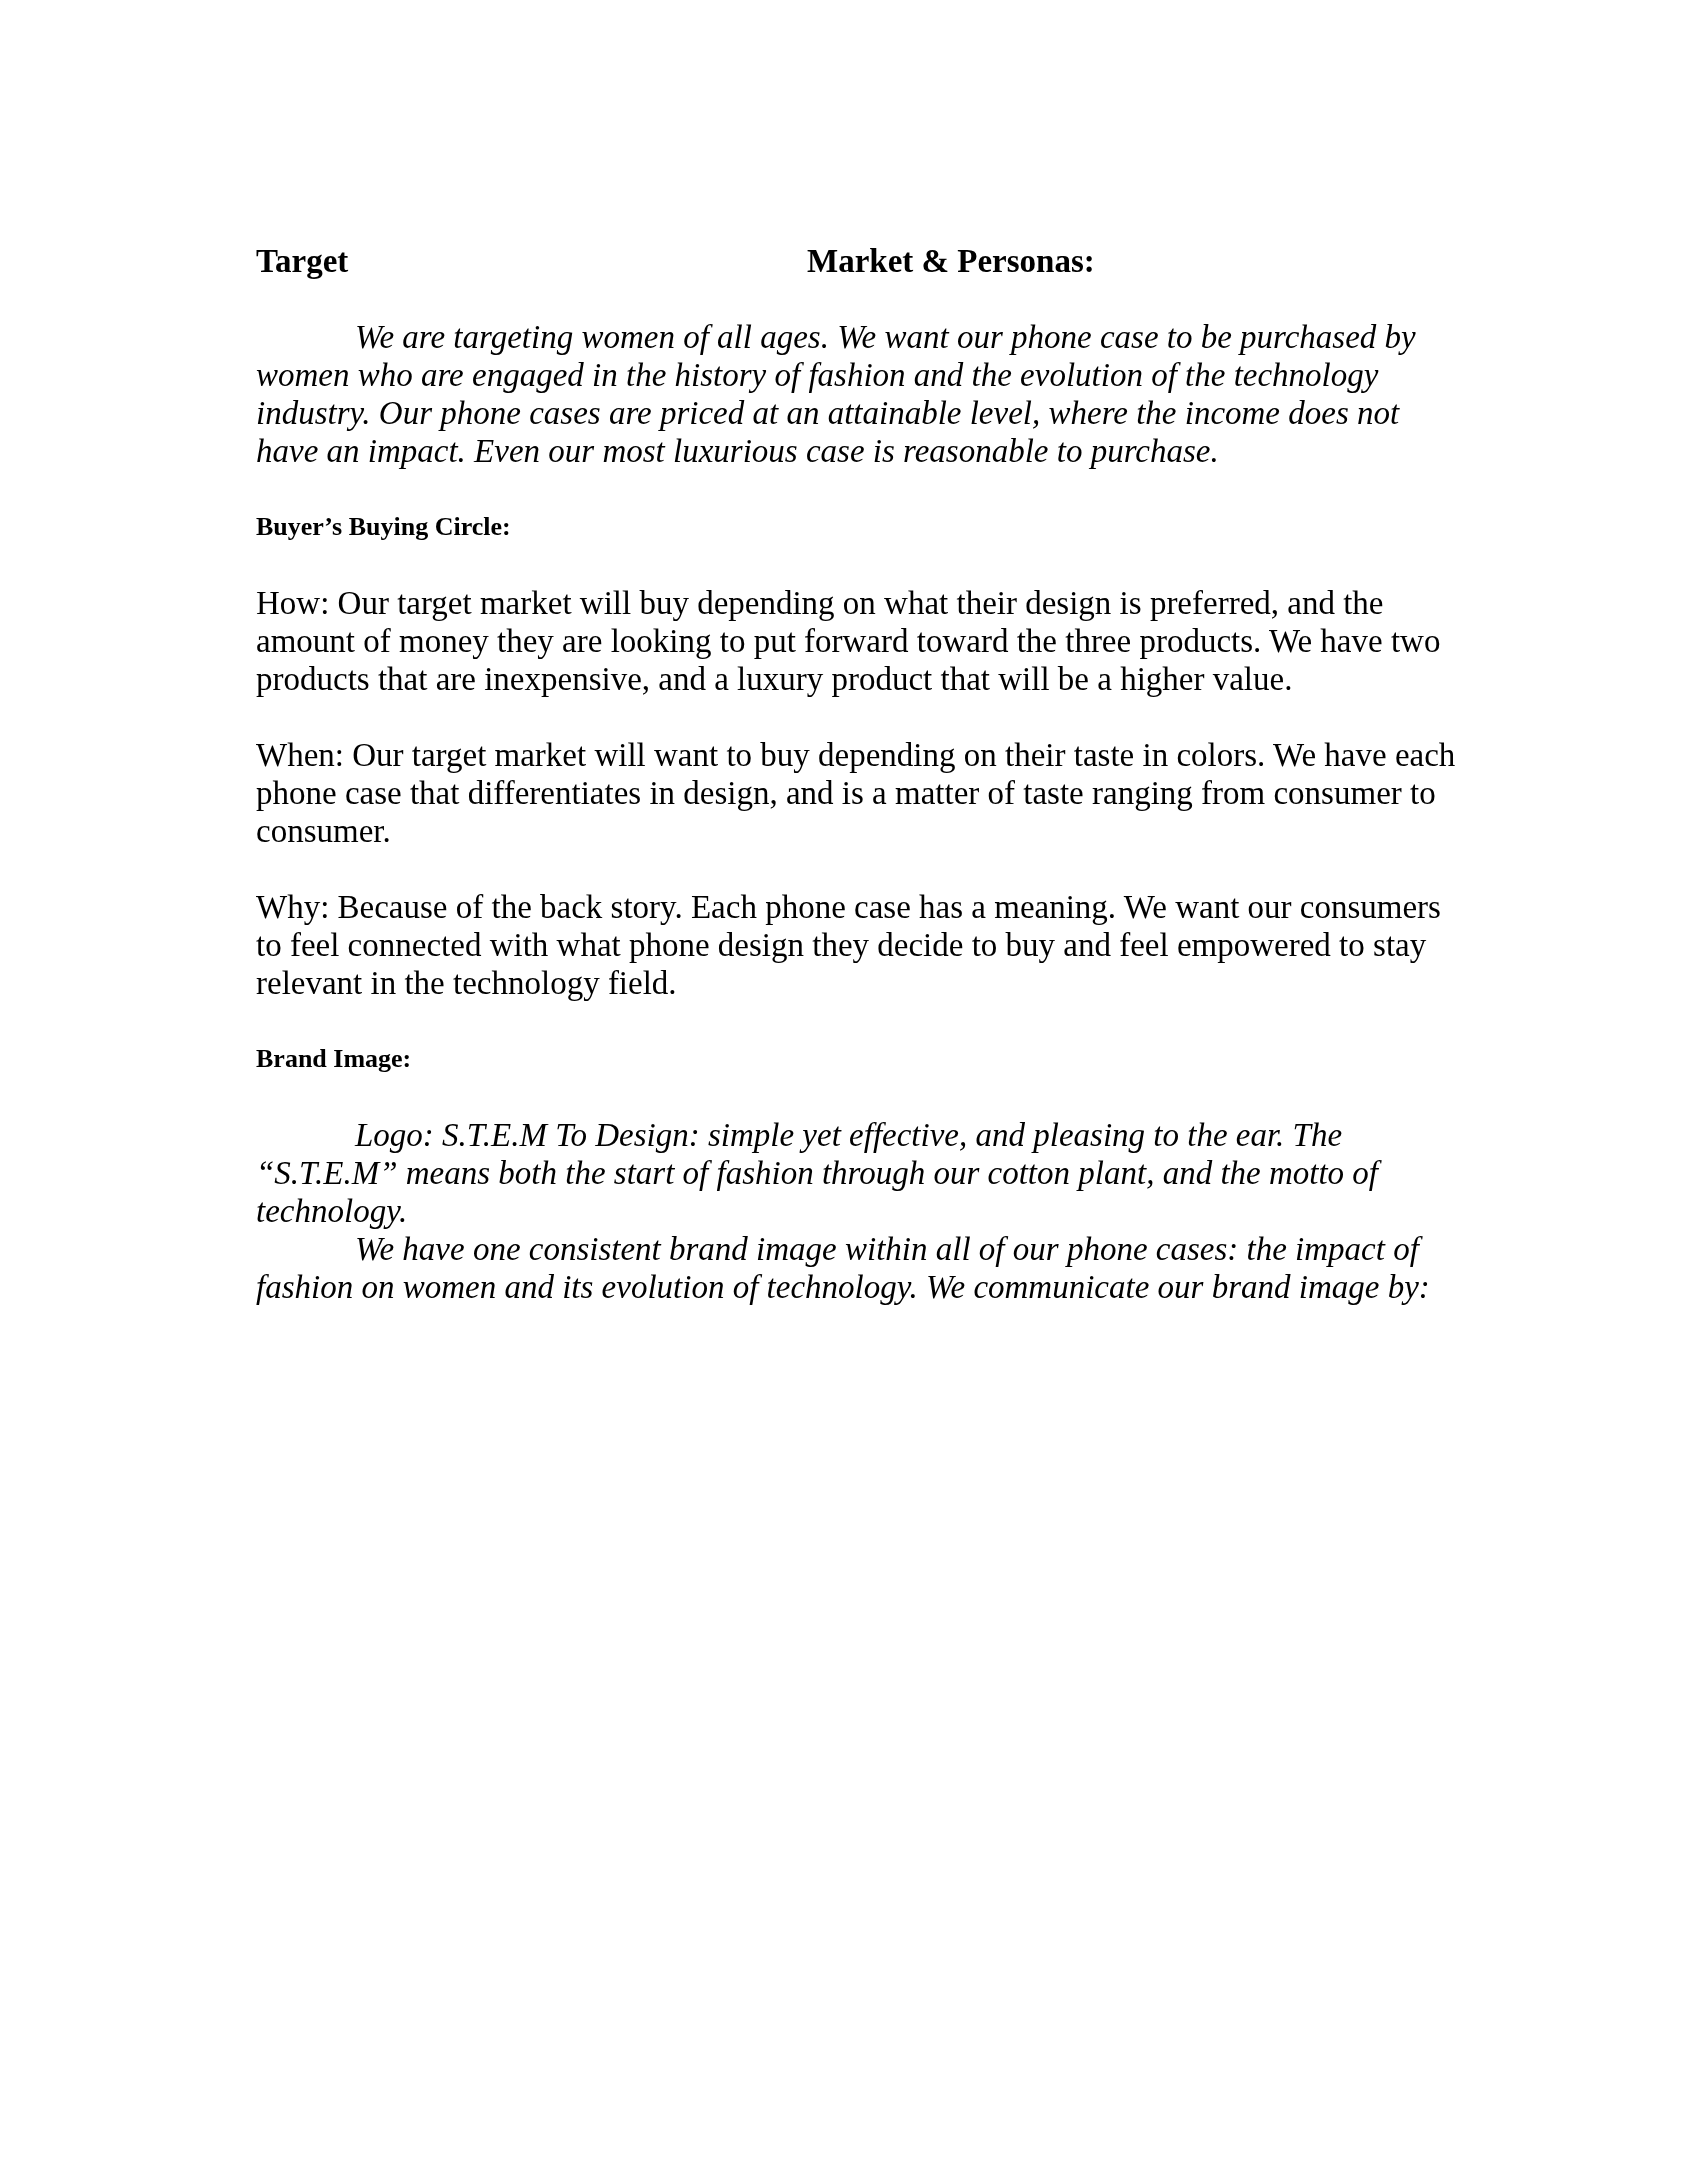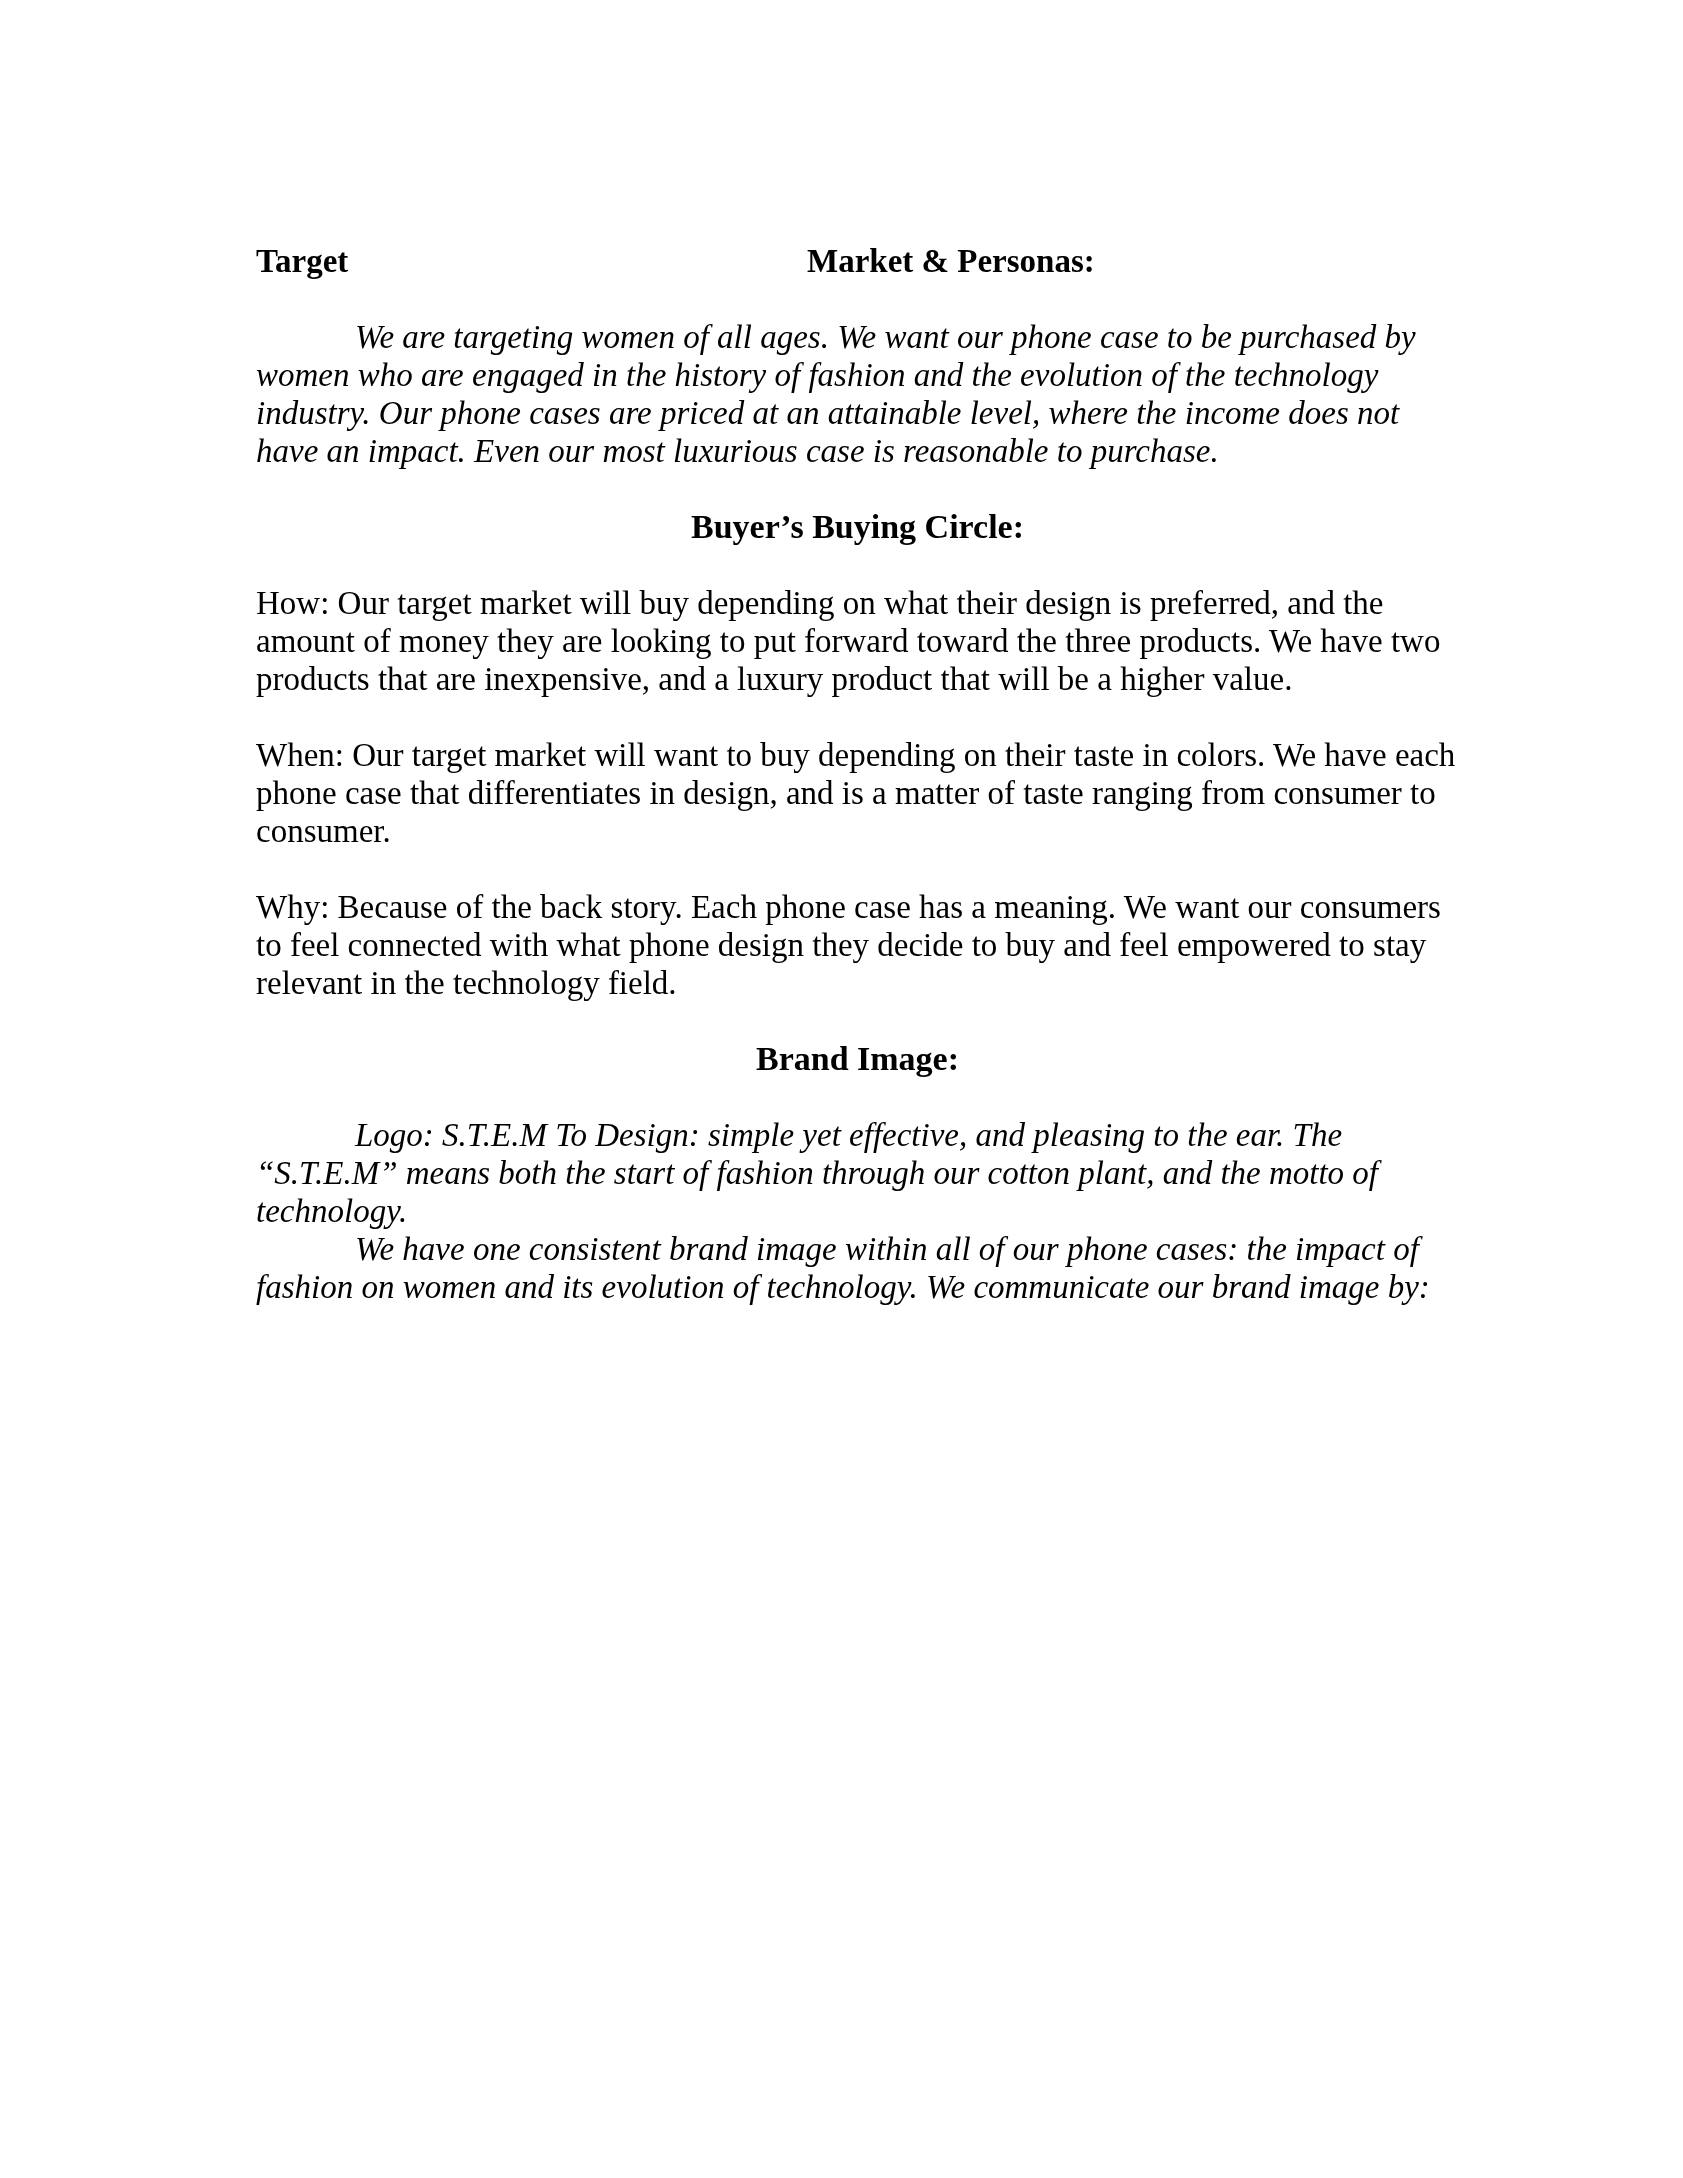--- a/index.html
+++ b/index.html
@@ -32,24 +32,23 @@
     font-weight: bold;
   }
   .title-right {
     position: absolute;
     left: 551px;
     top: 0;
     white-space: nowrap;
   }
   .heading {
     font-weight: bold;
-    font-size: 34px;
+    font-size: 26px;
     line-height: 38px;
     margin: 0 0 38px 0;
-    text-align: center;
   }
   p {
     margin: 0 0 38px 0;
   }
   p.tight {
     margin-bottom: 0;
   }
   .indent {
     text-indent: 99px;
     font-style: italic;

